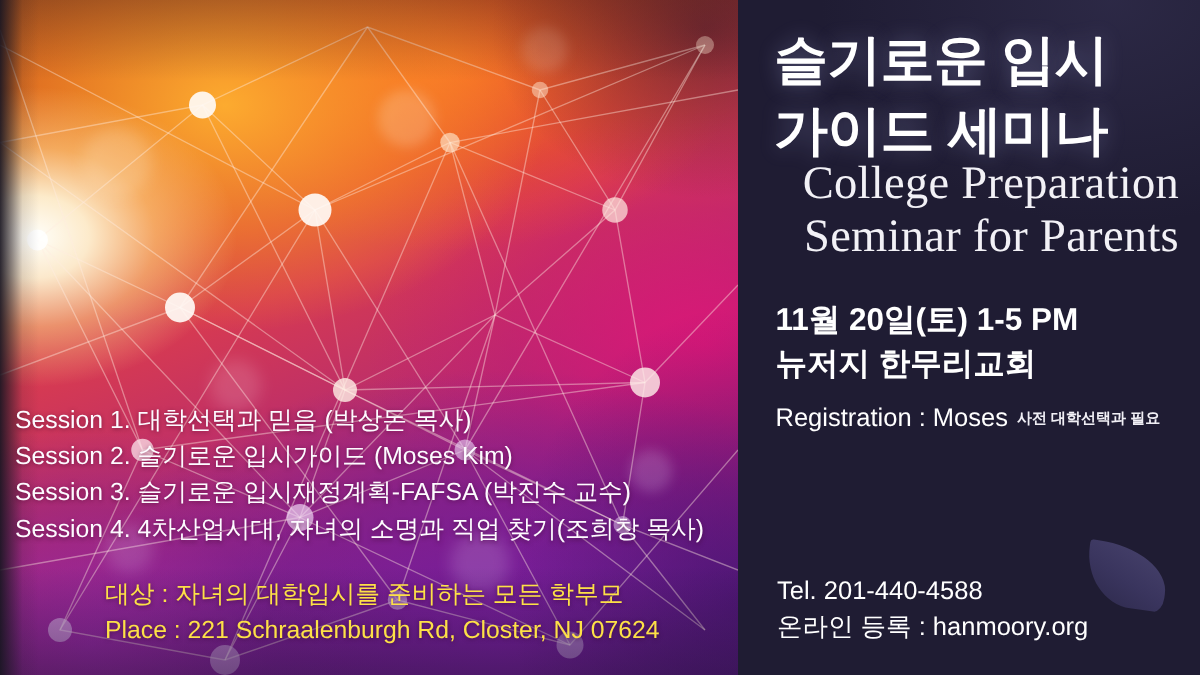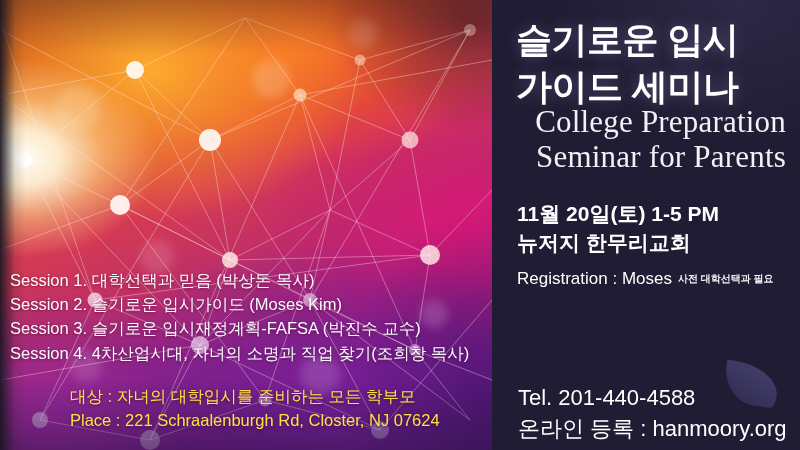--- a/index.html
+++ b/index.html
@@ -56,21 +56,21 @@
       white-space:pre-line;letter-spacing:.2px;}
 
   .date-block{position:absolute;left:25px;top:200px;width:284px;
       font-size:21px;font-weight:700;line-height:1.38;color:#ffffff;
       white-space:pre-line;}
   .reg-line{position:absolute;left:25px;top:269px;color:#ffffff;
       font-size:17px;font-weight:400;}
   .reg-note{font-size:10px;font-weight:700;margin-left:6px;vertical-align:2px;color:#f0eff5;}
 
   .contact{position:absolute;left:26px;top:382px;width:280px;
-      font-size:22px;line-height:1.42;color:#ffffff;white-space:pre-line;}
+      font-size:17px;line-height:1.42;color:#ffffff;white-space:pre-line;}
 
   .petal{position:absolute;left:724px;top:363px;width:54px;height:42px;
       background:linear-gradient(205deg,#4a4570 0%,#3b3660 55%,#2e2a4d 100%);
       border-radius:2px 90% 6px 60% / 2px 70% 10px 90%;
       transform:rotate(8deg);opacity:.95;}
 
   
   .sessions{position:absolute;left:10px;top:268px;width:478px;
       font-size:16.5px;line-height:1.465;color:#fdfbff;white-space:pre-line;
       text-shadow:0 1px 3px rgba(60,8,40,.55);}

